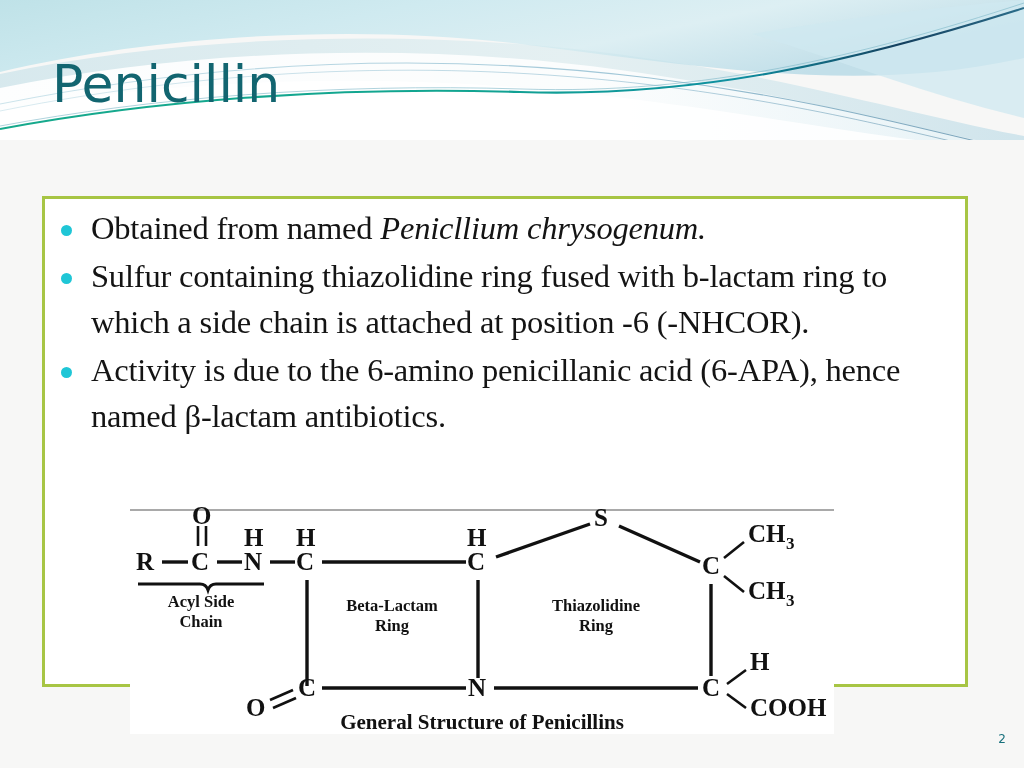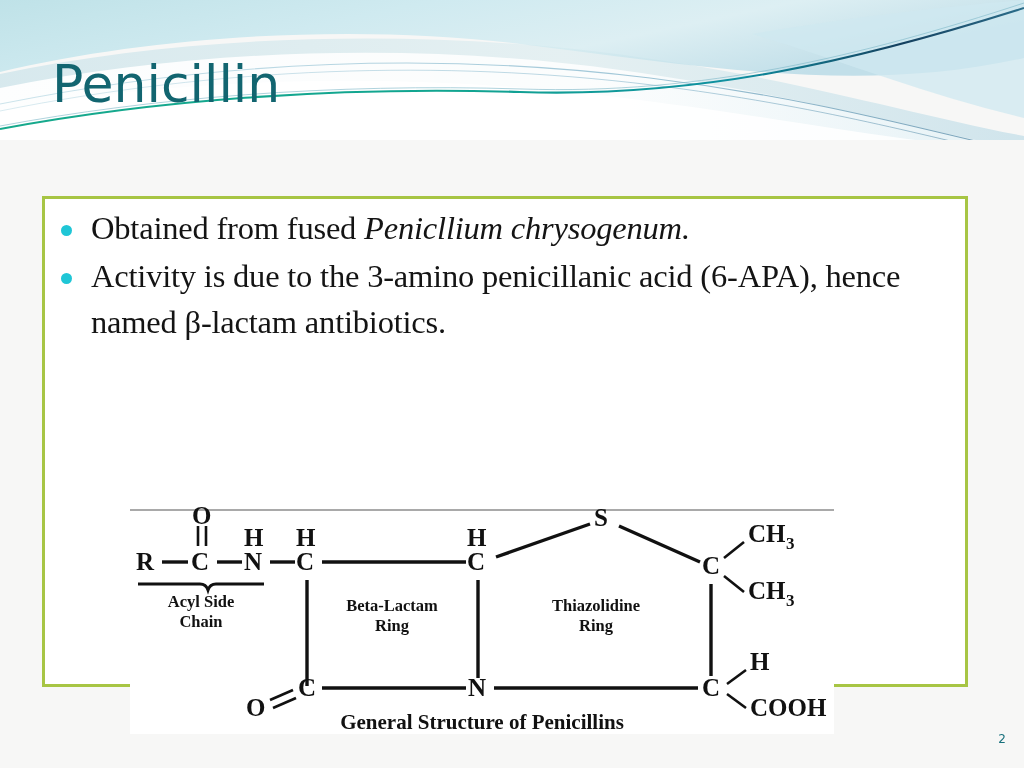--- a/index.html
+++ b/index.html
@@ -200,30 +200,36 @@
 
   <div id="content-box">
 
     <div id="bullet-list">
 
       <div class="bullet-row">
         <span class="bullet-mark">
           <span class="bullet-dot"></span>
         </span>
         <span class="bullet-text">
-          <span>Obtained from fused </span><i>Penicllium chrysogenum.</i>
+          <span>Obtained from named </span><i>Penicllium chrysogenum.</i>
         </span>
       </div>
-
 
       <div class="bullet-row">
         <span class="bullet-mark">
           <span class="bullet-dot"></span>
         </span>
-        <span class="bullet-text">Activity is due to the 3-amino penicillanic acid (6-APA), hence named β-lactam antibiotics.</span>
+        <span class="bullet-text">Sulfur containing thiazolidine ring fused with b-lactam ring to which a side chain is attached at position -6 (-NHCOR).</span>
+      </div>
+
+      <div class="bullet-row">
+        <span class="bullet-mark">
+          <span class="bullet-dot"></span>
+        </span>
+        <span class="bullet-text">Activity is due to the 6-amino penicillanic acid (6-APA), hence named β-lactam antibiotics.</span>
       </div>
 
     </div>
 
     <div id="structure-figure">
       <svg width="704" height="230" viewBox="0 0 704 230" xmlns="http://www.w3.org/2000/svg">
 
         <line class="rule" x1="0" y1="6" x2="704" y2="6"></line>
 
         <text class="atom" x="6" y="66">R</text>

